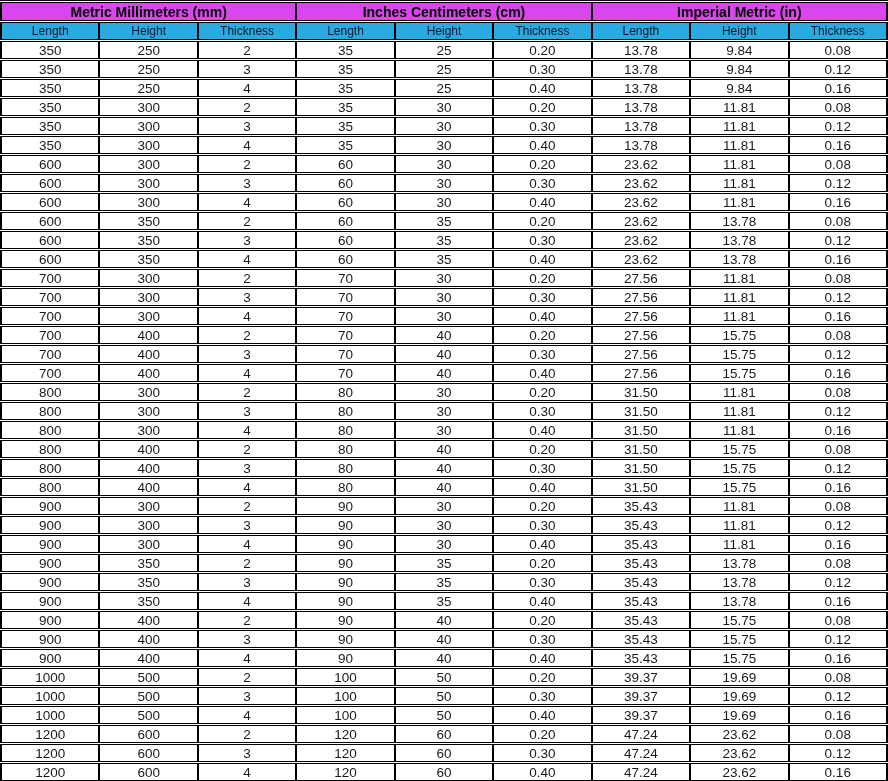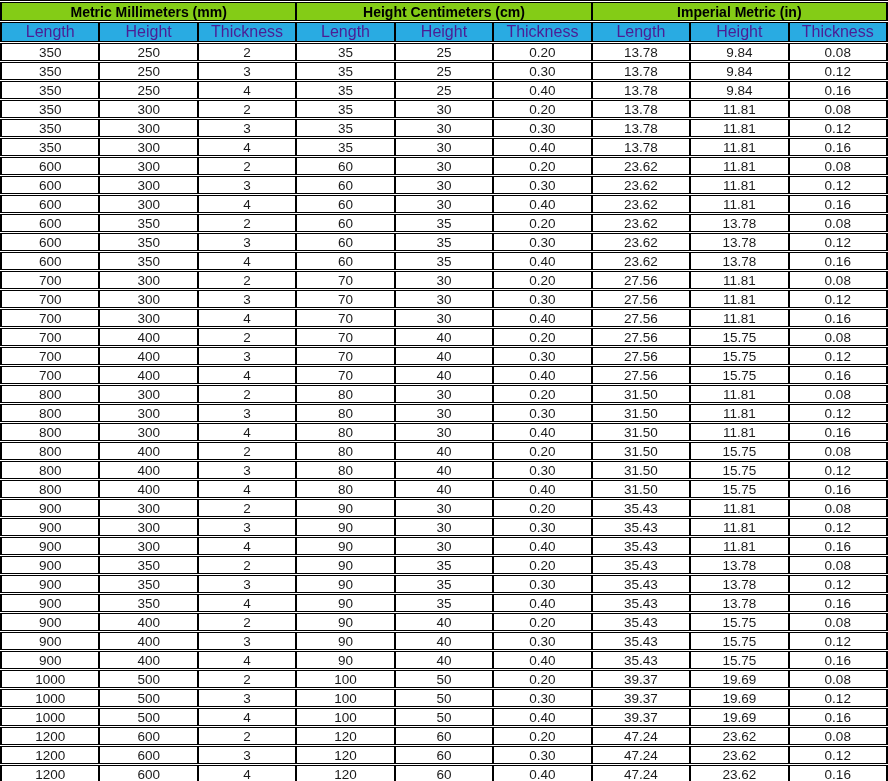--- a/index.html
+++ b/index.html
@@ -14,48 +14,48 @@
     border-right: 2px solid #000;
     border-top: 3px double #000;
     border-bottom: 3px double #000;
     text-align: center;
     vertical-align: middle;
     padding: 0;
     overflow: hidden;
     white-space: nowrap;
   }
   th.group {
-    background: #84cc16;
+    background: #d946ef;
     color: #000000;
     font-weight: bold;
     font-size: 14px;
     height: 17px;
   }
   th.sub {
     background: #29ABE2;
-    color: #4c1d95;
+    color: #0f172a;
     font-weight: normal;
-    font-size: 16px;
+    font-size: 12px;
     height: 16px;
   }
   td {
     background: #ffffff;
     color: #1a1a1a;
     font-size: 13.5px;
     height: 16px;
   }
 </style>
 </head>
 <body>
 
 <table data-name="conversion-table">
   <thead data-name="table-header">
       <tr data-name="group-header-row">
         <th colspan="3" class="group" data-name="group-header">Metric Millimeters (mm)</th>
-        <th colspan="3" class="group" data-name="group-header">Height Centimeters (cm)</th>
+        <th colspan="3" class="group" data-name="group-header">Inches Centimeters (cm)</th>
         <th colspan="3" class="group" data-name="group-header">Imperial Metric (in)</th>
       </tr>
       <tr data-name="column-header-row">
         <th class="sub" data-name="column-header">Length</th>
         <th class="sub" data-name="column-header">Height</th>
         <th class="sub" data-name="column-header">Thickness</th>
         <th class="sub" data-name="column-header">Length</th>
         <th class="sub" data-name="column-header">Height</th>
         <th class="sub" data-name="column-header">Thickness</th>
         <th class="sub" data-name="column-header">Length</th>

